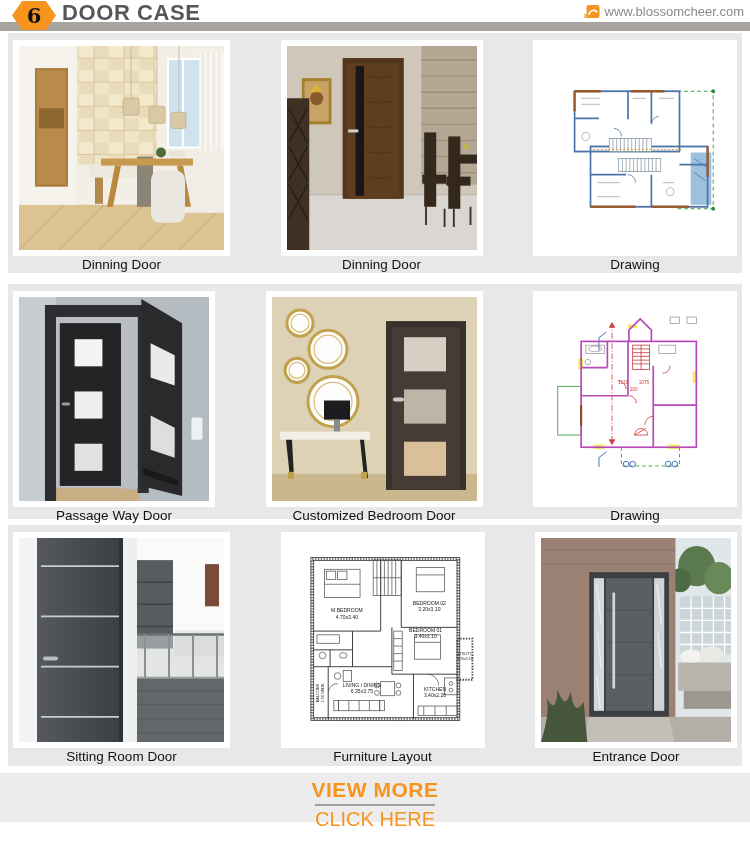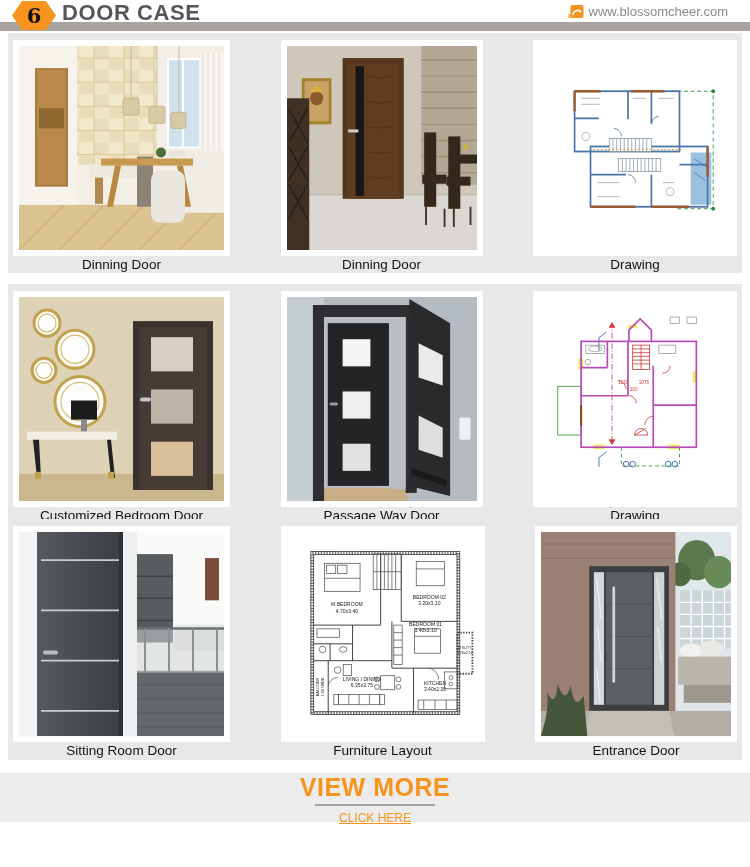--- a/index.html
+++ b/index.html
@@ -8,43 +8,43 @@
 
   
   .header{position:relative;height:31px;}
   .hex-badge{position:absolute;left:12px;top:1px;width:44px;height:29px;background:#f7941e;
     clip-path:polygon(23% 0%,77% 0%,100% 50%,77% 100%,23% 100%,0% 50%);
     display:flex;align-items:center;justify-content:center;z-index:3;}
   .hex-badge span{font-family:"DejaVu Serif",serif;font-weight:bold;font-size:21px;color:#111;}
   .hdr-title{position:absolute;left:62px;top:0px;font-size:22px;font-weight:bold;
     color:#55565a;letter-spacing:.6px;}
   .hdr-bar{position:absolute;left:0;top:22px;width:750px;height:9px;background:#a7a39e;}
-  .site{position:absolute;right:22px;top:3px;display:flex;align-items:center;gap:4px;}
+  .site{position:absolute;right:6px;top:3px;display:flex;align-items:center;gap:4px;}
   .site .txt{font-size:13px;color:#8a8a8a;}
 
   
   .panel{position:relative;margin:0 8px;background:#e8e8e8;
     display:flex;justify-content:space-between;align-items:flex-start;
     padding:7px 5px 1px 5px;box-sizing:border-box;}
   .p1{margin-top:2px;height:240px;}
   .p2{margin-top:11px;height:235px;}
-  .p3{margin-top:0;height:241px;}
+  .p3{margin-top:6px;height:241px;}
   .cell{display:flex;flex-direction:column;}
   .card{background:#ffffff;padding:6px;box-sizing:border-box;height:216px;}
   .w1{width:217px;} .w2{width:202px;} .w3{width:204px;}
   .card svg{display:block;width:100%;height:204px;}
   .caption{text-align:center;font-size:13.5px;color:#111;line-height:17px;height:17px;}
 
   
   .footer{position:absolute;left:0;top:773px;width:750px;height:49px;background:#ececec;
     text-align:center;}
-  .viewmore{display:inline-block;font-size:25px;font-weight:bold;
+  .viewmore{display:inline-block;margin-top:5px;font-size:21px;font-weight:bold;
     color:#f7941e;letter-spacing:.5px;cursor:pointer;}
   .fdiv{width:120px;margin:2px auto 2px auto;border-bottom:2px solid #a0a0a0;}
-  .clickhere{display:inline-block;font-size:12px;color:#f7941e;cursor:pointer;text-decoration:underline;}
+  .clickhere{display:inline-block;font-size:20px;color:#f7941e;cursor:pointer;}
 </style>
 </head>
 <body>
 
 <div class="page">
 
   <div class="header">
     <div class="hex-badge">
       <span>6</span>
     </div>
@@ -179,20 +179,49 @@
           </g>
         </svg>
       </div>
       <div class="caption">Drawing</div>
     </div>
   </div>
 
   <div class="panel p2">
 
     <div class="cell">
+      <div class="card w2">
+        <svg viewBox="0 0 205 203" preserveAspectRatio="none">
+          <rect width="205" height="203" fill="#b4bcc2"></rect>
+          <rect x="0" y="0" width="40" height="203" fill="#c6cdd1"></rect>
+          <polygon points="40,185 130,192 130,203 40,203" fill="#c9ae85"></polygon>
+          <g fill="#2e2d2f">
+            <rect x="28" y="8" width="112" height="12"></rect>
+            <rect x="28" y="8" width="12" height="195"></rect>
+            <rect x="128" y="8" width="12" height="187"></rect>
+          </g>
+          <rect x="40" y="20" width="88" height="170" fill="#b8bec2"></rect>
+          <rect x="44" y="26" width="66" height="162" fill="#242426"></rect>
+          <g>
+            <rect x="60" y="42" width="30" height="27" fill="#f4f4f4"></rect>
+            <rect x="60" y="94" width="30" height="27" fill="#efefef"></rect>
+            <rect x="60" y="146" width="30" height="27" fill="#e2e2e4"></rect>
+          </g>
+          <rect x="46" y="105" width="9" height="3" rx="1.5" fill="#9a9a9e"></rect>
+          <polygon points="132,2 176,26 176,198 132,188" fill="#2a2a2c"></polygon>
+          <polygon points="142,46 168,58 168,88 142,80" fill="#e8eaec"></polygon>
+          <polygon points="142,118 168,130 168,160 142,152" fill="#dcdee0"></polygon>
+          <polygon points="134,170 172,182 172,188 134,177" fill="#1a1a1c"></polygon>
+          <rect x="186" y="120" width="12" height="22" rx="2" fill="#eef0f2"></rect>
+        </svg>
+      </div>
+      <div class="caption">Passage Way Door</div>
+    </div>
+
+    <div class="cell">
       <div class="card w1">
         <svg viewBox="0 0 205 203" preserveAspectRatio="none">
           <rect width="205" height="203" fill="#ddd2b6"></rect>
           <rect x="0" y="176" width="205" height="27" fill="#cbb78e"></rect>
           <g fill="#fdfdfb" stroke="#c2a14e" stroke-width="3">
             <circle cx="28" cy="26" r="13"></circle>
             <circle cx="56" cy="52" r="19"></circle>
             <circle cx="25" cy="73" r="12"></circle>
             <circle cx="61" cy="104" r="25"></circle>
           </g>
@@ -212,49 +241,20 @@
           <rect x="120" y="30" width="68" height="162" fill="#463c35"></rect>
           <g>
             <rect x="132" y="40" width="42" height="34" fill="#d6cfc4"></rect>
             <rect x="132" y="92" width="42" height="34" fill="#beb5a8"></rect>
             <rect x="132" y="144" width="42" height="34" fill="#d9bf9a"></rect>
           </g>
           <rect x="121" y="100" width="11" height="4" rx="2" fill="#c9c9cb"></rect>
         </svg>
       </div>
       <div class="caption">Customized Bedroom Door</div>
-    </div>
-
-    <div class="cell">
-      <div class="card w2">
-        <svg viewBox="0 0 205 203" preserveAspectRatio="none">
-          <rect width="205" height="203" fill="#b4bcc2"></rect>
-          <rect x="0" y="0" width="40" height="203" fill="#c6cdd1"></rect>
-          <polygon points="40,185 130,192 130,203 40,203" fill="#c9ae85"></polygon>
-          <g fill="#2e2d2f">
-            <rect x="28" y="8" width="112" height="12"></rect>
-            <rect x="28" y="8" width="12" height="195"></rect>
-            <rect x="128" y="8" width="12" height="187"></rect>
-          </g>
-          <rect x="40" y="20" width="88" height="170" fill="#b8bec2"></rect>
-          <rect x="44" y="26" width="66" height="162" fill="#242426"></rect>
-          <g>
-            <rect x="60" y="42" width="30" height="27" fill="#f4f4f4"></rect>
-            <rect x="60" y="94" width="30" height="27" fill="#efefef"></rect>
-            <rect x="60" y="146" width="30" height="27" fill="#e2e2e4"></rect>
-          </g>
-          <rect x="46" y="105" width="9" height="3" rx="1.5" fill="#9a9a9e"></rect>
-          <polygon points="132,2 176,26 176,198 132,188" fill="#2a2a2c"></polygon>
-          <polygon points="142,46 168,58 168,88 142,80" fill="#e8eaec"></polygon>
-          <polygon points="142,118 168,130 168,160 142,152" fill="#dcdee0"></polygon>
-          <polygon points="134,170 172,182 172,188 134,177" fill="#1a1a1c"></polygon>
-          <rect x="186" y="120" width="12" height="22" rx="2" fill="#eef0f2"></rect>
-        </svg>
-      </div>
-      <div class="caption">Passage Way Door</div>
     </div>
 
     <div class="cell">
       <div class="card w3">
         <svg viewBox="0 0 205 203">
           <rect width="205" height="203" fill="#ffffff"></rect>
           <g fill="#f2ea6a">
             <rect x="42" y="58" width="5" height="12"></rect>
               <rect x="164" y="72" width="5" height="12"></rect>
             <rect x="58" y="150" width="12" height="5"></rect>

